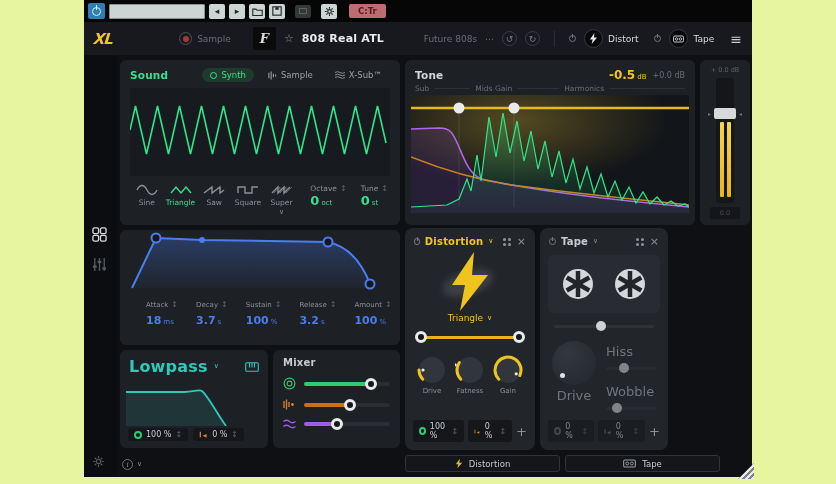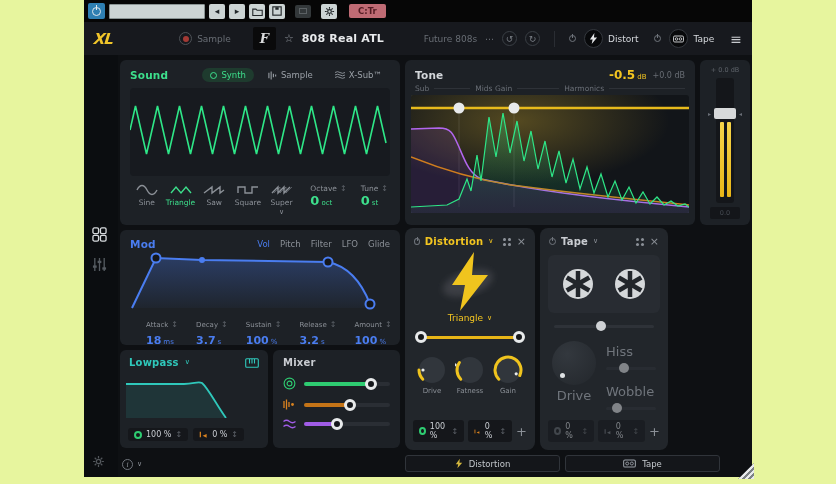--- a/index.html
+++ b/index.html
@@ -342,30 +342,20 @@
       <div class="m-bars">
           <span class="m-bar"></span>
           <span class="m-bar"></span>
         </div>
       <div class="m-handle"></div>
     </div>
     <div class="m-badge">0.0</div>
   </div>
 
   <div class="panel" style="left:36px;top:230px;width:280px;height:115px">
-    <div class="ptop" style="padding-bottom:0">
-      <span class="ttl blue">Mod</span>
-      <div class="tabs">
-        <span class="on">Vol</span>
-        <span>Pitch</span>
-        <span>Filter</span>
-        <span>LFO</span>
-        <span>Glide</span>
-      </div>
-    </div>
     <div style="margin:0 10px">
       <svg width="260" height="64" viewBox="0 0 260 64">
         <defs>
             <linearGradient id="mg" x1="0" y1="0" x2="0" y2="1">
               <stop offset="0" stop-color="rgba(74,125,240,0.30)"></stop>
               <stop offset="1" stop-color="rgba(74,125,240,0.04)"></stop>
             </linearGradient>
           </defs>
         <path d="M2,58 L26,8 L72,10 L198,12 Q226,18 240,54 L240,58 Z" fill="url(#mg)"></path>
         <path d="M2,58 L26,8 L72,10 L198,12 Q226,18 240,54" fill="none" stroke="#4a7df0" stroke-width="2"></path>
@@ -409,21 +399,21 @@
             <span>Amount</span>
             <span class="stp">↕</span>
           </span>
         <span class="vnum blue" style="font-size:11px"><span>100</span><span class="vunit">%</span></span>
       </div>
     </div>
   </div>
 
   <div class="panel" style="left:36px;top:350px;width:148px;height:98px">
     <div class="ptop" style="padding:7px 9px 2px 9px">
-      <span class="ttl teal" style="font-size:10px">Lowpass</span>
+      <span class="ttl teal" style="font-size:16px">Lowpass</span>
       <span class="chev teal">∨</span>
       <div class="hgap"></div>
       <svg width="14" height="10" viewBox="0 0 14 10">
           <rect x="0.7" y="0.7" width="12.6" height="8.6" rx="1" fill="none" stroke="#2fc8bb" stroke-width="1.1"></rect>
           <path d="M4.5,1 V5.5 M7,1 V5.5 M9.5,1 V5.5" stroke="#2fc8bb" stroke-width="1.1"></path>
         </svg>
     </div>
     <div style="margin:0 6px">
       <svg width="136" height="48" viewBox="0 0 136 48">
         <path d="M0,14 L58,14 C68,14 72,11 76,13 C82,18 90,34 100,48 L0,48 Z" fill="rgba(47,200,187,0.12)"></path>

